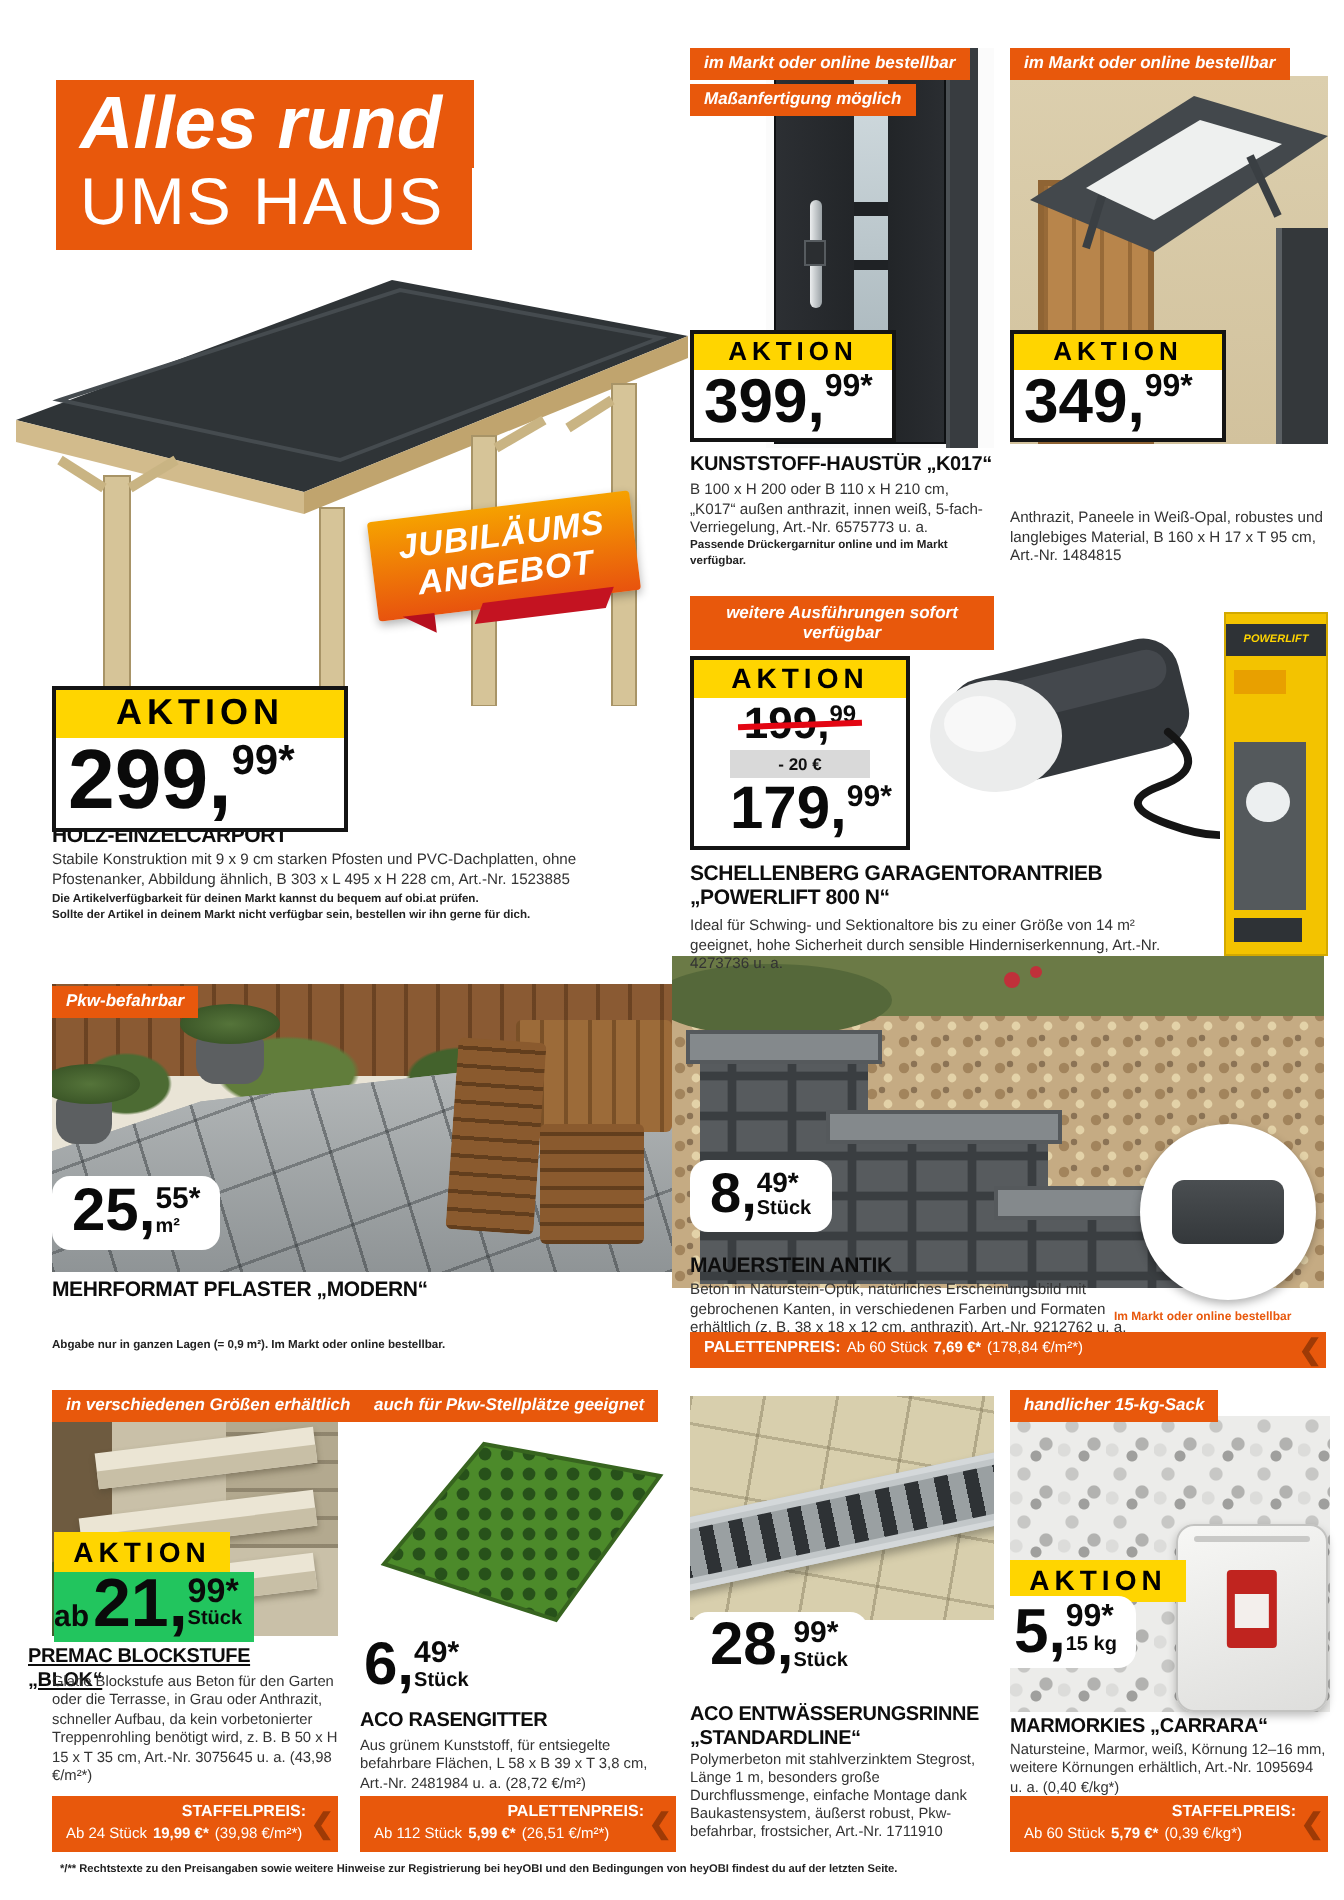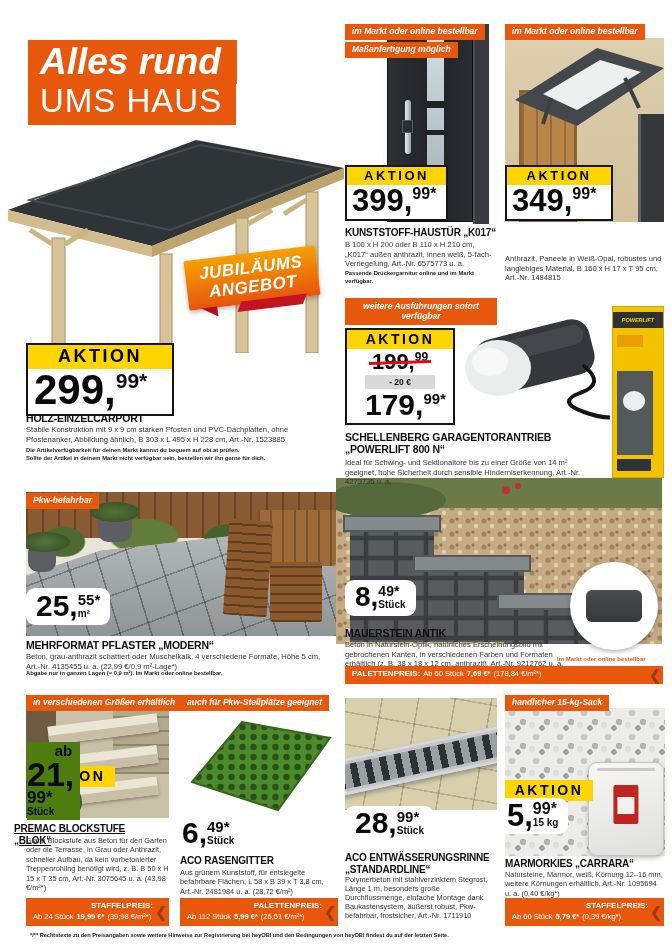--- a/index.html
+++ b/index.html
@@ -299,21 +299,20 @@
   <div class="price-plate" style="left:26px;top:588px;">
     <div class="price pz30">
       <span class="p-main">25,</span>
       <span class="p-col">
         <span class="p-sup">55*</span>
         <span class="p-unit">m²</span>
       </span>
     </div>
   </div>
   <div class="ptitle" style="left:26px;top:639px;width:300px;">MEHRFORMAT PFLASTER „MODERN“</div>
-  <div class="pdesc" style="left:26px;top:652px;width:308px;">Beton, grau-anthrazit schattiert oder Muschelkalk, 4 verschiedene Formate, Höhe 5 cm, Art.-Nr. 4135455 u. a. (22,99 €/0,9 m²-Lage*)</div>
   <div class="pfine" style="left:26px;top:670px;width:308px;">Abgabe nur in ganzen Lagen (= 0,9 m²). Im Markt oder online bestellbar.</div>
 
   <svg class="img" style="left:336px;top:478px;width:326px;height:166px;" viewBox="0 0 326 166">
     <defs>
       <pattern id="pebb" width="16" height="13" patternUnits="userSpaceOnUse">
         <rect width="16" height="13" fill="#c5ab83"></rect>
         <circle cx="4" cy="4" r="2.6" fill="#a2845c"></circle>
         <circle cx="12" cy="9" r="2.2" fill="#e3d2a8"></circle>
         <circle cx="9" cy="2" r="1.6" fill="#8b7355"></circle>
       </pattern>
@@ -364,21 +363,21 @@
   <div class="img steps-img" style="left:26px;top:710px;width:143px;height:108px;">
     <div class="steps-soil"></div>
     <div class="steps-wall"></div>
     <div class="step" style="left:22px;top:10px;width:110px;height:18px;"></div>
     <div class="step" style="left:14px;top:42px;width:118px;height:18px;"></div>
     <div class="step" style="left:6px;top:74px;width:126px;height:18px;"></div>
     <div class="steps-grass"></div>
   </div>
   <div class="tag" style="left:26px;top:695px;">in verschiedenen Größen erhältlich</div>
   <div class="aktion-open-head" style="left:27px;top:766px;width:88px;font-size:14px;">AKTION</div>
-  <div class="price pz34" style="position:absolute;z-index:7;left:27px;top:742px;background:#4d7c0f;padding:2px 6px 3px 0;flex-direction:column;">
+  <div class="price pz34" style="position:absolute;z-index:7;left:27px;top:786px;background:#22c55e;padding:2px 6px 3px 0;">
     <span class="p-prefix">ab</span>
     <span class="p-main">21,</span>
     <span class="p-col">
       <span class="p-sup">99*</span>
       <span class="p-unit">Stück</span>
     </span>
   </div>
   <div class="ptitle" style="left:14px;top:823px;width:150px;font-size:10px;text-decoration:underline;">PREMAC BLOCKSTUFE „BLOK“</div>
   <div class="pdesc" style="left:26px;top:836px;width:143px;font-size:7.4px;">Glatte Blockstufe aus Beton für den Garten oder die Terrasse, in Grau oder Anthrazit, schneller Aufbau, da kein vorbetonierter Treppenrohling benötigt wird, z. B. B 50 x H 15 x T 35 cm, Art.-Nr. 3075645 u. a. (43,98 €/m²*)</div>
   <div class="pricebar" style="left:26px;top:898px;width:143px;">

